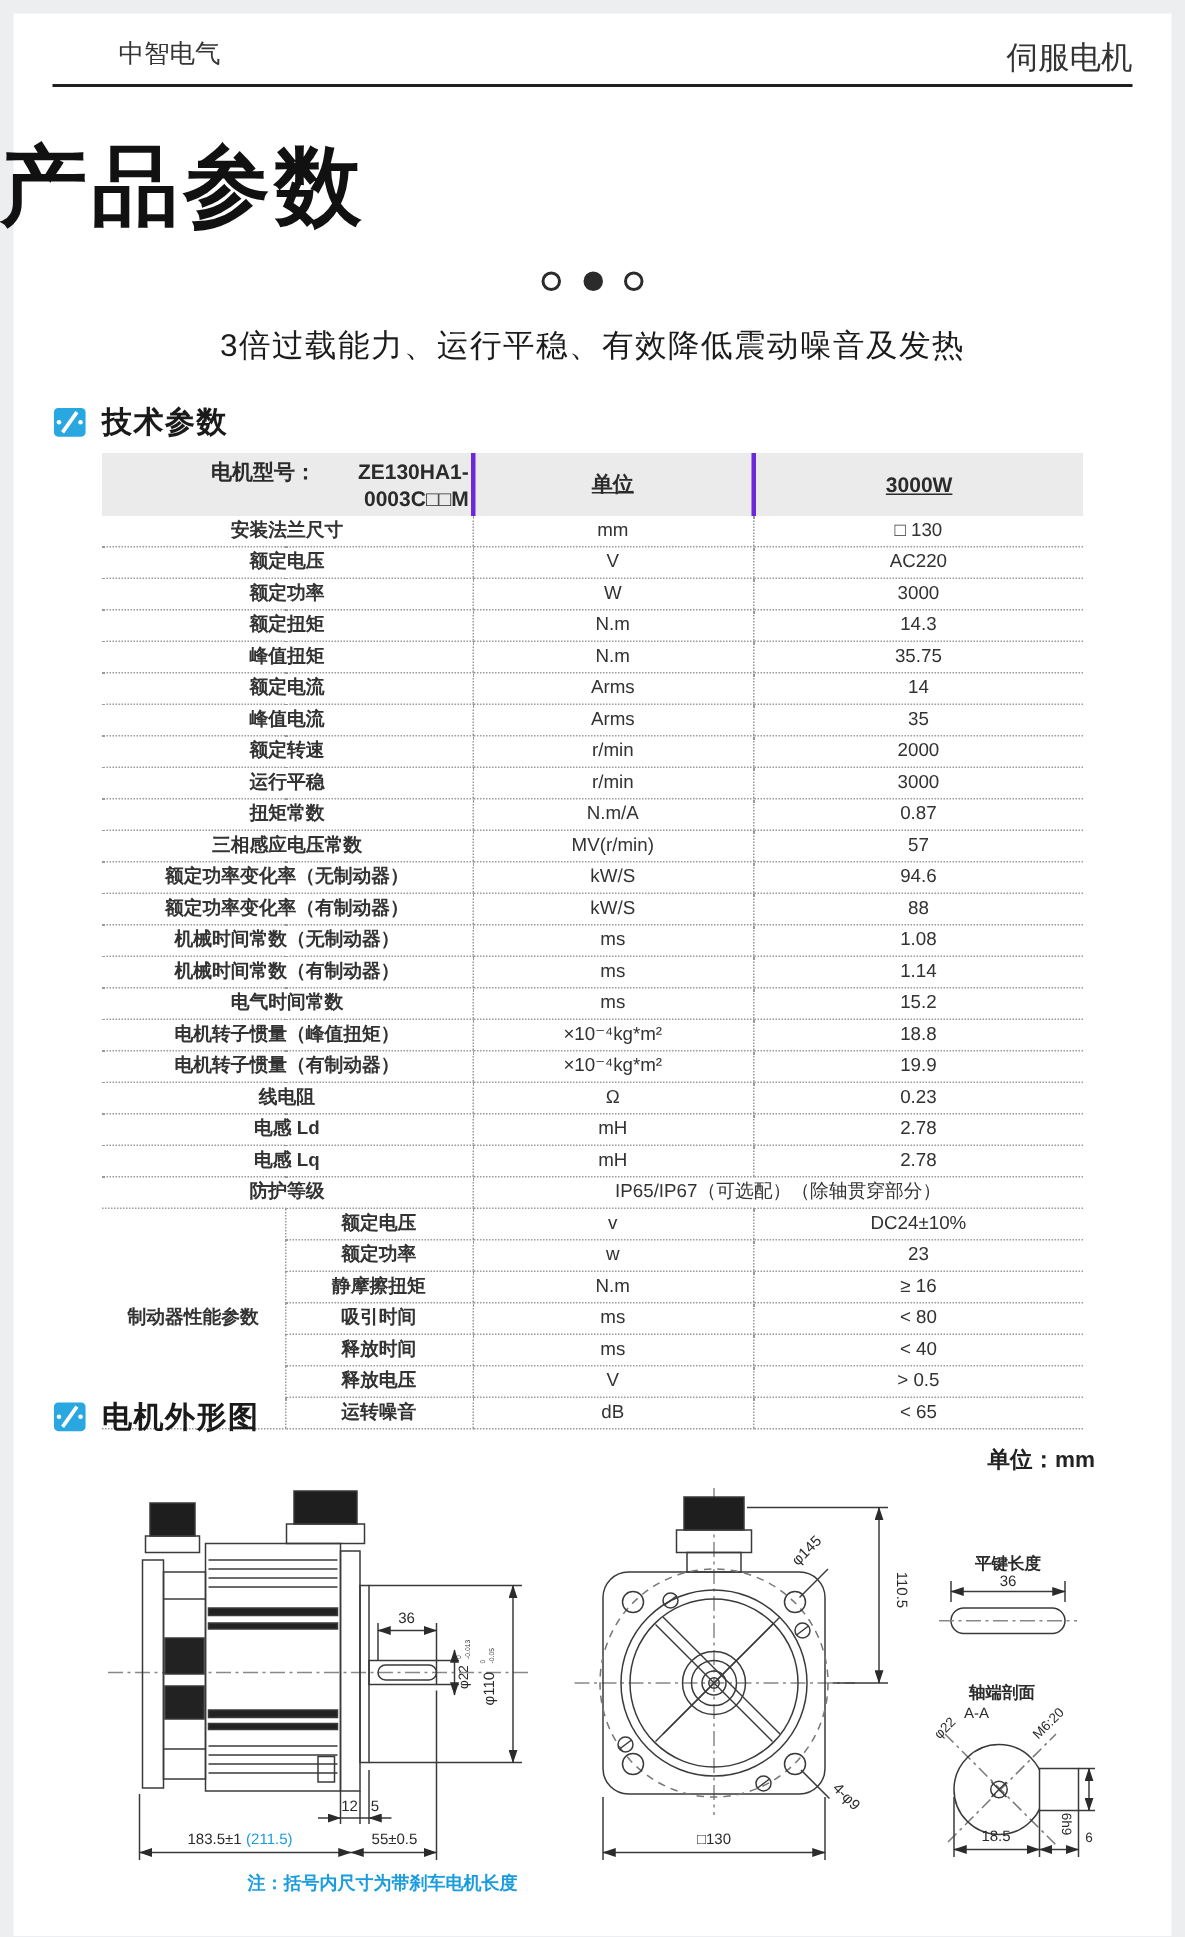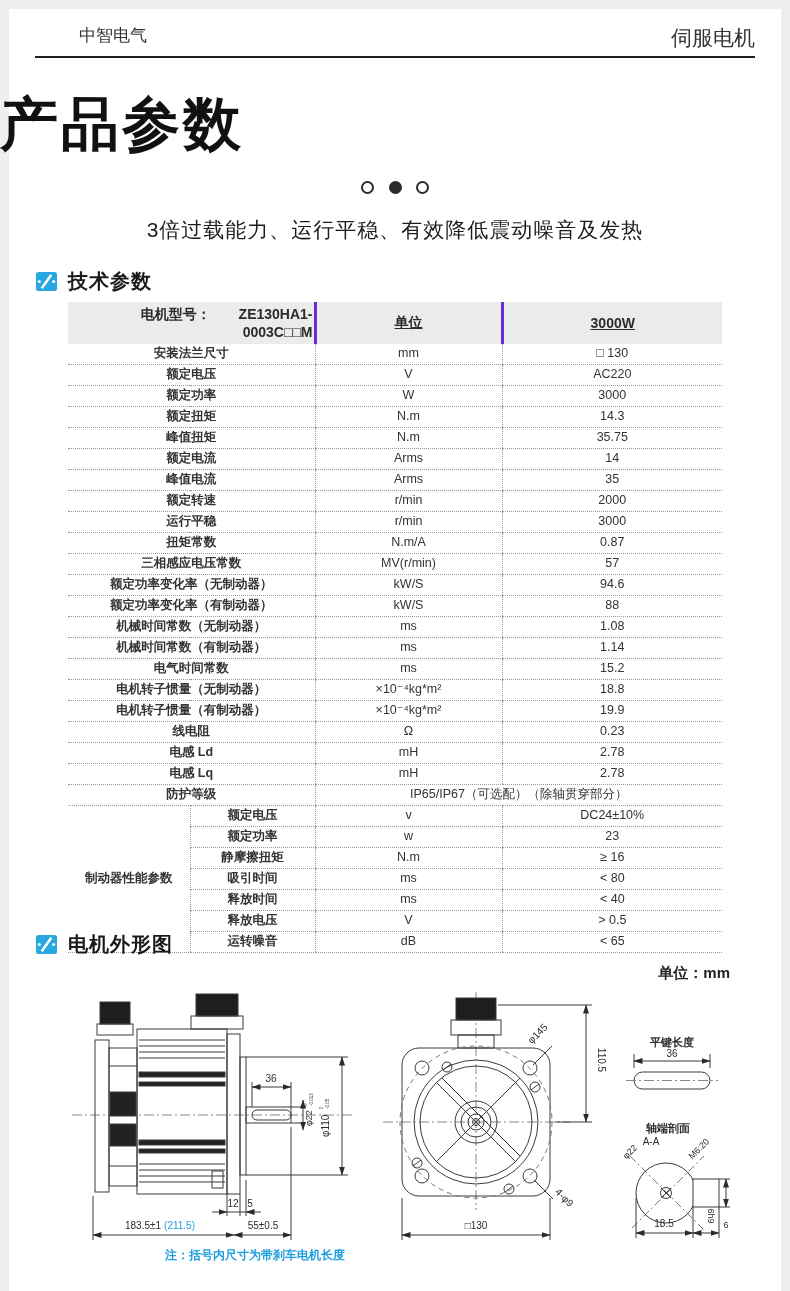--- a/index.html
+++ b/index.html
@@ -177,21 +177,21 @@
             <td class="c-label" colspan="2">机械时间常数（有制动器）</td>
             <td class="c-unit">ms</td>
             <td class="c-value">1.14</td>
           </tr>
           <tr>
             <td class="c-label" colspan="2">电气时间常数</td>
             <td class="c-unit">ms</td>
             <td class="c-value">15.2</td>
           </tr>
           <tr>
-            <td class="c-label" colspan="2">电机转子惯量（无制动器）</td>
+            <td class="c-label" colspan="2">电机转子惯量（峰值扭矩）</td>
             <td class="c-unit">×10⁻⁴kg*m²</td>
             <td class="c-value">18.8</td>
           </tr>
           <tr>
             <td class="c-label" colspan="2">电机转子惯量（有制动器）</td>
             <td class="c-unit">×10⁻⁴kg*m²</td>
             <td class="c-value">19.9</td>
           </tr>
           <tr>
             <td class="c-label" colspan="2">线电阻</td>

